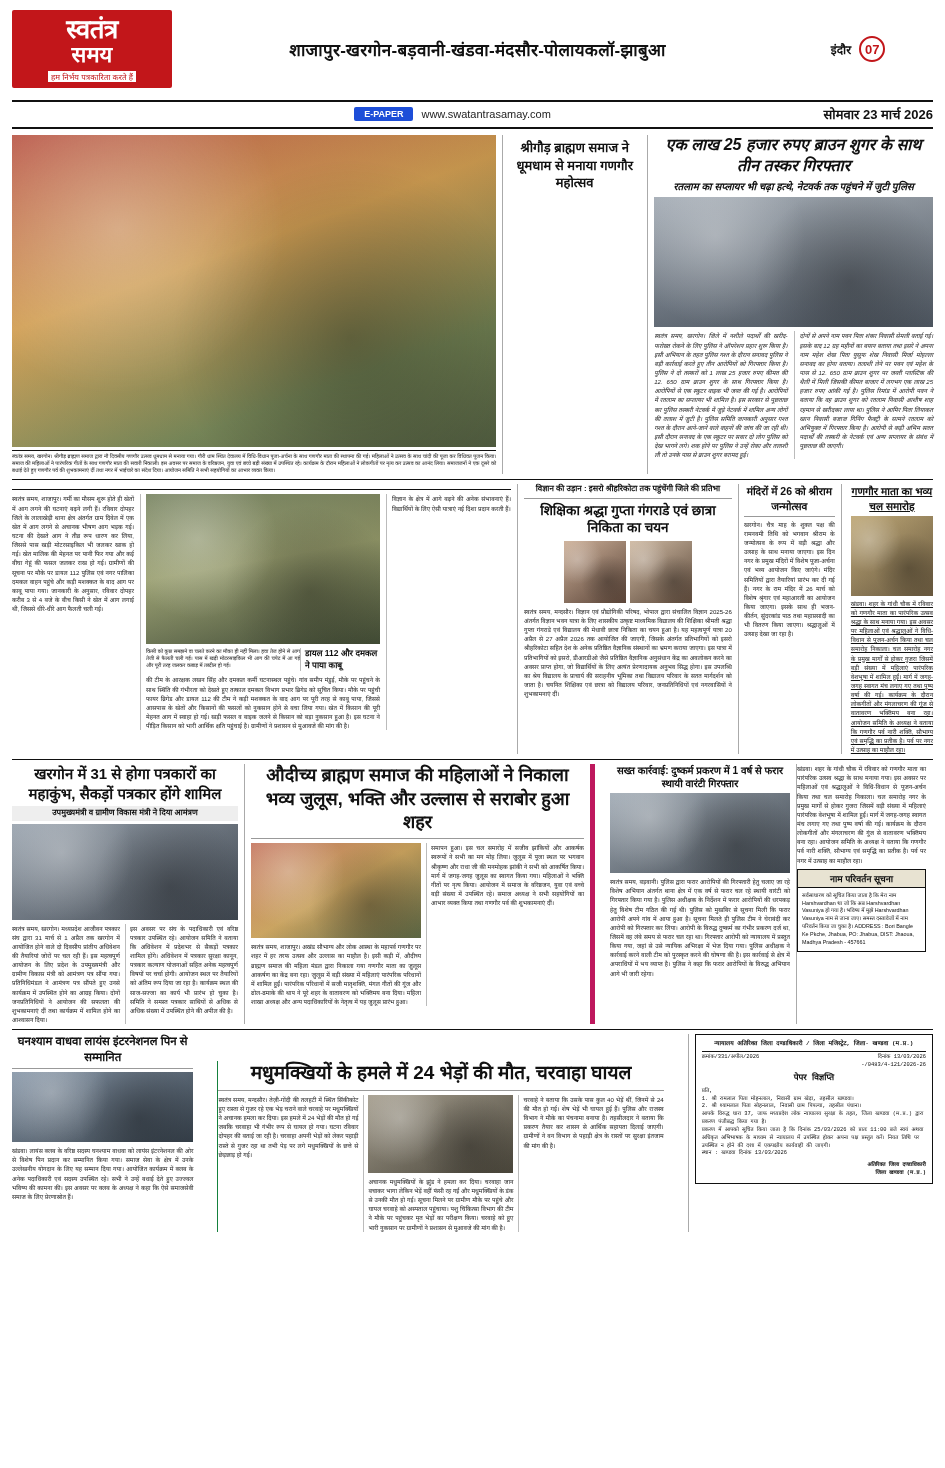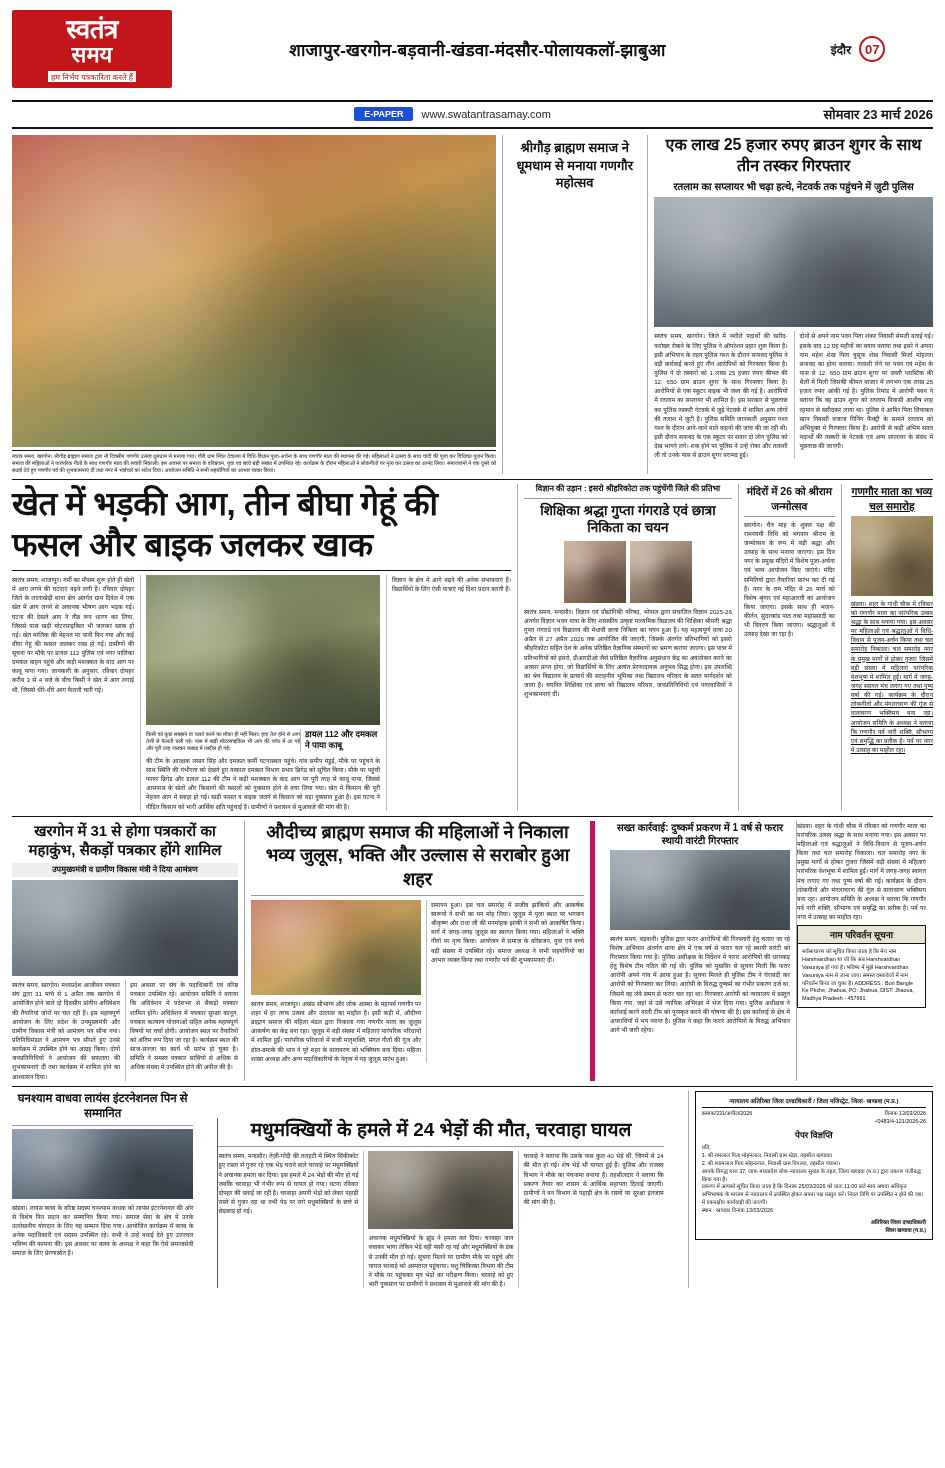--- a/index.html
+++ b/index.html
@@ -68,21 +68,21 @@
 
   
   .kicker { font-size:8px; font-weight:bold; text-align:center; line-height:1.3; }
   .sub-head { font-size:13.5px; font-weight:bold; line-height:1.3; text-align:center; }
   .sec-head { font-size:15px; font-weight:bold; line-height:1.3; }
   .box-head { font-size:10.5px; font-weight:bold; line-height:1.35; text-align:center; }
 
   .col-rule { border-left:1px solid #aaa; }
 
   
-  .notice { border:1px solid #111; padding:5px 6px; font-size:5.4px; line-height:1.45; }
+  .notice { border:1px solid #111; padding:5px 6px; font-size:5.4px; line-height:1.45;font-family:Liberation Mono, monospace; }
   .notice-title { text-align:center; font-weight:bold; font-size:8.5px; margin-bottom:3px; }
   .namechange { border:1px solid #111; }
   .namechange-title { background:#e8e3d2; text-align:center; font-weight:bold; font-size:9px; padding:2px; border-bottom:1px solid #111;}
 </style>
 </head>
 <body>
 
 <div class="page">
 
   <div class="masthead">
@@ -117,21 +117,21 @@
       <div class="photo lead-photo"></div>
       <div style="border-top:1px solid #111;margin-top:3px;padding-top:2px;">
         <div class="cap">स्वतंत्र समय, खरगोन। श्रीगौड़ ब्राह्मण समाज द्वारा नौ दिवसीय गणगौर उत्सव धूमधाम से मनाया गया। गौरी धाम स्थित देवालय में विधि-विधान पूजा-अर्चना के साथ गणगौर माता की स्थापना की गई। महिलाओं ने उत्सव के साथ चांदी की पूजा कर विधिवत पूजन किया। समाज की महिलाओं ने पारंपरिक गीतों के साथ गणगौर माता की सवारी निकाली। इस अवसर पर समाज के वरिष्ठजन, युवा एवं बच्चे बड़ी संख्या में उपस्थित रहे। कार्यक्रम के दौरान महिलाओं ने लोकगीतों पर नृत्य कर उत्सव का आनंद लिया। समाजजनों ने एक दूसरे को बधाई देते हुए गणगौर पर्व की शुभकामनाएं दीं तथा नगर में भाईचारे का संदेश दिया। आयोजन समिति ने सभी सहयोगियों का आभार व्यक्त किया।</div>
       </div>
     </div>
 
     <div class="top-mid col-rule" style="padding-left:5px;">
       <div class="mid-head">श्रीगौड़ ब्राह्मण समाज ने धूमधाम से मनाया गणगौर महोत्सव</div>
     </div>
 
-    <div class="top-right col-rule" style="padding-left:6px;">
+    <div class="top-right col-rule" style="padding-left:6px;font-style:italic;">
       <div class="r-head">एक लाख 25 हजार रुपए ब्राउन शुगर के साथ तीन तस्कर गिरफ्तार</div>
       <div class="r-sub">रतलाम का सप्लायर भी चढ़ा हत्थे, नेटवर्क तक पहुंचने में जुटी पुलिस</div>
       <div class="photo r-photo"></div>
       <div style="display:flex;gap:6px;margin-top:4px;">
         <div style="flex:1;" class="body-txt">स्वतंत्र समय, खरगोन। जिले में नशीले पदार्थों की खरीद-फरोख्त रोकने के लिए पुलिस ने ऑपरेशन प्रहार शुरू किया है। इसी अभियान के तहत पुलिस गश्त के दौरान सनावद पुलिस ने बड़ी कार्रवाई करते हुए तीन आरोपियों को गिरफ्तार किया है। पुलिस ने दो तस्करों को 1 लाख 25 हजार रुपए कीमत की 12. 650 ग्राम ब्राउन शुगर के साथ गिरफ्तार किया है। आरोपियों से एक स्कूटर बाइक भी जब्त की गई है।
 
 आरोपियों में रतलाम का सप्लायर भी शामिल है। इस सरकार से पूछताछ कर पुलिस तस्करी नेटवर्क में जुड़े नेटवर्क में शामिल अन्य लोगों की तलाश में जुटी है।
 
 पुलिस समिति जानकारी अनुसार गश्त गश्त के दौरान आने-जाने वाले वाहनों की जांच की जा रही थी। इसी दौरान सनावद के एक स्कूटर पर सवार दो लोग पुलिस को देख भागने लगे। शक होने पर पुलिस ने उन्हें रोका और तलाशी ली तो उनके पास से ब्राउन शुगर बरामद हुई।</div>
         <div style="flex:1;border-left:1px solid #bbb;padding-left:5px;" class="body-txt">दोनों से अपने नाम पवन पिता शंकर निवासी सेमली बताई गई। इसके बाद 12 ग्रह महीनों का बयान बताया तथा इसरे ने अपना नाम महेश शेख पिता युसूफ शेख निवासी मिर्जा मोहल्ला सनावद का होना बताया। तलाशी लेने पर पवन एवं महेश के पास से 12. 650 ग्राम ब्राउन शुगर पर जब्ती प्लास्टिक की थैली में मिली जिसकी कीमत बाजार में लगभग एक लाख 25 हजार रुपए आंकी गई है।
@@ -139,31 +139,30 @@
 पुलिस रिमांड में आरोपी पवन ने बताया कि वह ब्राउन शुगर को रतलाम निवासी आशीष शाह रहमान से खरीदकर लाया था। पुलिस ने आमिर पिता लियाकत खान निवासी बजाज गिनिंग फैक्ट्री के सामने रतलाम को अभियुक्त में गिरफ्तार किया है। आरोपी से कड़ी अभिम सतत पदार्थों की तस्करी के नेटवर्क एवं अन्य सप्लायर के संबंध में पूछताछ की जाएगी।</div>
       </div>
     </div>
   </div>
 
   <div class="rule" style="margin-top:5px;"></div>
 
   <div style="display:flex;gap:6px;margin-top:4px;">
 
     <div style="width:504px;">
-      <div class="mainhead">खेत में भड़की आग, तीन बीघा गेहूं की फसल और बाइक जलकर खाक</div>
       <div class="rule" style="margin:5px 0 4px 0;"></div>
       <div style="display:flex;gap:6px;">
         <div style="width:122px;" class="body-txt">स्वतंत्र समय, शाजापुर। गर्मी का मौसम शुरू होते ही खेतों में आग लगने की घटनाएं बढ़ने लगी हैं। रविवार दोपहर जिले के लालाखेड़ी थाना क्षेत्र अंतर्गत ग्राम दिवेल में एक खेत में आग लगने से अचानक भीषण आग भड़क गई।
 
 घटना की देखते आग ने तीव्र रूप धारण कर लिया, जिससे पास खड़ी मोटरसाइकिल भी जलकर खाक हो गई। खेत मालिक की मेहनत पर पानी फिर गया और कई बीघा गेहूं की फसल जलकर राख हो गई। ग्रामीणों की सूचना पर मौके पर डायल 112 पुलिस एवं नगर पालिका दमकल वाहन पहुंचे और कड़ी मशक्कत के बाद आग पर काबू पाया गया।
 
 जानकारी के अनुसार, रविवार दोपहर करीब 3 से 4 बजे के बीच किसी ने खेत में आग लगाई थी, जिससे धीरे-धीरे आग फैलती चली गई।</div>
         <div style="width:240px;border-left:1px solid #bbb;padding-left:5px;">
           <div class="photo" style="height:150px;background:linear-gradient(170deg,#6d7a55,#9aa06c 45%,#4e5a3f);"></div>
-          <div style="display:flex;gap:0;margin-top:4px;align-items:flex-end;">
+          <div style="display:flex;gap:0;margin-top:4px;">
             <div style="flex:1;" class="cap">किसी को कुछ समझने वा चलते करने का मौका ही नहीं मिला। हवा तेज होने से आग तेजी से फैलती चली गई। पास में खड़ी मोटरसाइकिल भी आग की चपेट में आ गई और पूरी तरह जलकर कबाड़ में तब्दील हो गई।</div>
             <div style="width:80px;border-left:1px solid #bbb;padding-left:4px;font-size:8.5px;font-weight:bold;line-height:1.35;">डायल 112 और दमकल ने पाया काबू</div>
           </div>
           <div class="body-txt" style="margin-top:4px;">की टीम के आरक्षक लखन सिंह और दमकल कर्मी घटनास्थल पहुंचे। गांव समीप मंडुई, मौके पर पहुंचने के साथ स्थिति की गंभीरता को देखते हुए तत्काल दमकल विभाग प्रभार ब्रिगेड को सूचित किया। मौके पर पहुंची फायर ब्रिगेड और डायल 112 की टीम ने कड़ी मशक्कत के बाद आग पर पूरी तरह से काबू पाया, जिससे आसपास के खेतों और किसानों की फसलों को नुकसान होने से बचा लिया गया।
 
 खेत में किसान की पूरी मेहनत आग में स्वाहा हो गई। खड़ी फसल व बाइक जलने से किसान को बड़ा नुकसान हुआ है। इस घटना ने पीड़ित किसान को भारी आर्थिक क्षति पहुंचाई है। ग्रामीणों ने प्रशासन से मुआवजे की मांग की है।</div>
         </div>
         <div style="width:125px;border-left:1px solid #bbb;padding-left:5px;" class="body-txt">विज्ञान के क्षेत्र में आगे बढ़ने की अनेक संभावनाएं हैं। विद्यार्थियों के लिए ऐसी यात्राएं नई दिशा प्रदान करती हैं।</div>
       </div>
     </div>

